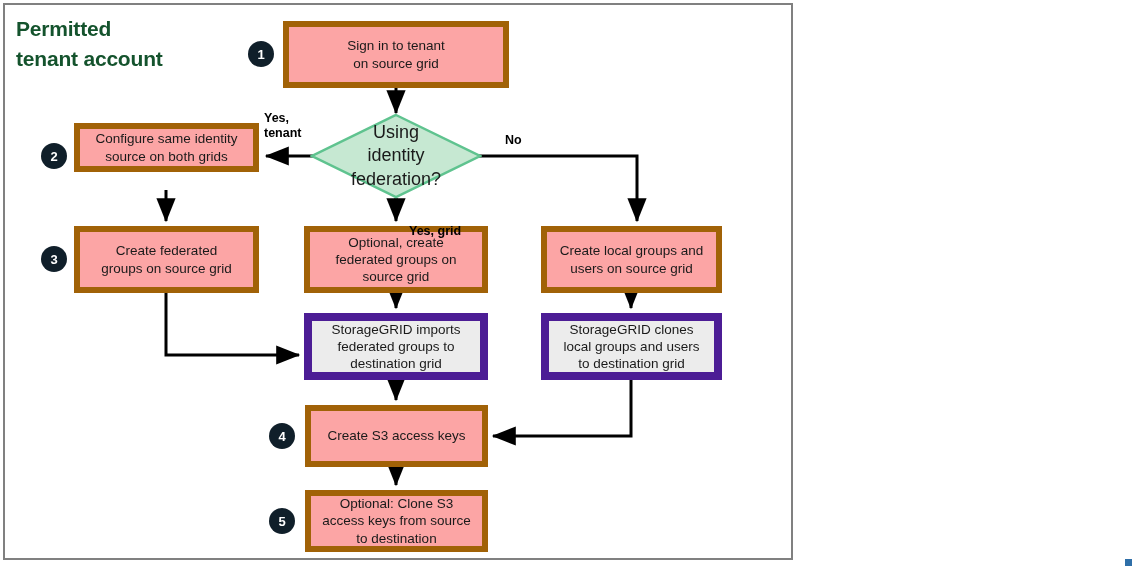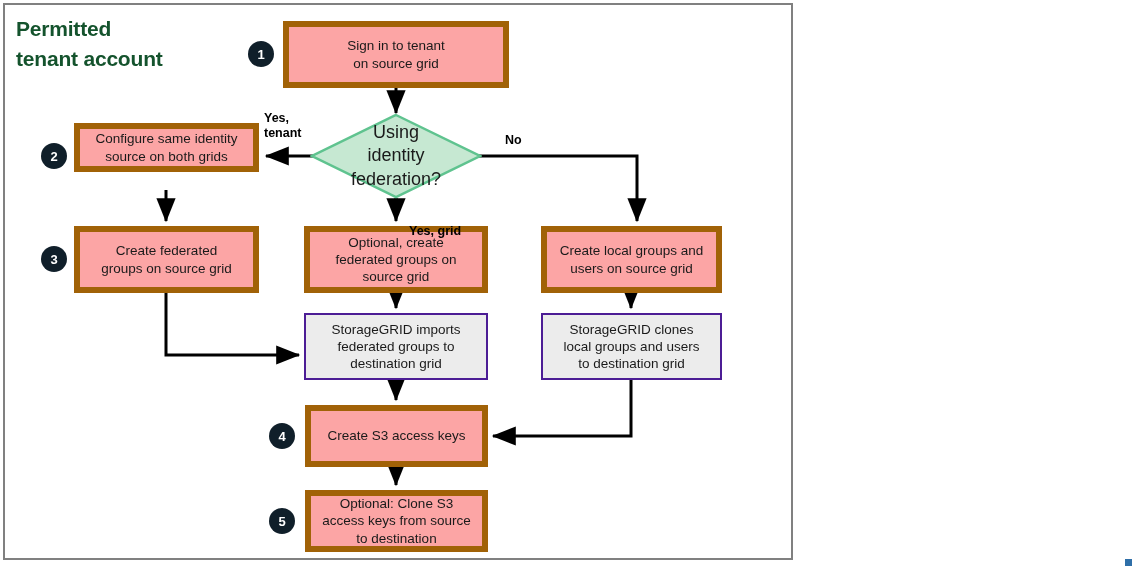--- a/index.html
+++ b/index.html
@@ -9,21 +9,21 @@
   #frame{position:absolute;left:3px;top:3px;width:790px;height:557px;
          border:2px solid #808080;background:#ffffff;box-sizing:border-box;}
 
   #title{position:absolute;left:16px;top:14px;font-size:21px;font-weight:bold;
          line-height:1.45;color:#14532d;letter-spacing:-0.2px;white-space:pre-line;}
 
   .node{position:absolute;box-sizing:border-box;display:flex;align-items:center;
         justify-content:center;text-align:center;font-size:13.5px;line-height:1.28;
         color:#1a1a1a;padding:2px 6px;white-space:pre-line;}
   .green{background:#fca5a5;border:6px solid #a16207;}
-  .gray{background:#ececec;border:2px solid #4c1d95;}
+  .gray{background:#ececec;border:8px solid #4c1d95;}
 
   .diamond{position:absolute;}
   .diamond svg{display:block;}
   .diamond .dtext{position:absolute;left:0;top:0;width:100%;height:100%;
         display:flex;align-items:center;justify-content:center;text-align:center;
         font-size:18px;line-height:1.3;color:#1a1a1a;white-space:pre-line;}
 
   .badge{position:absolute;width:26px;height:26px;border-radius:50%;
          background:#101f2a;color:#ffffff;font-size:13px;font-weight:bold;
          display:flex;align-items:center;justify-content:center;line-height:1;}

